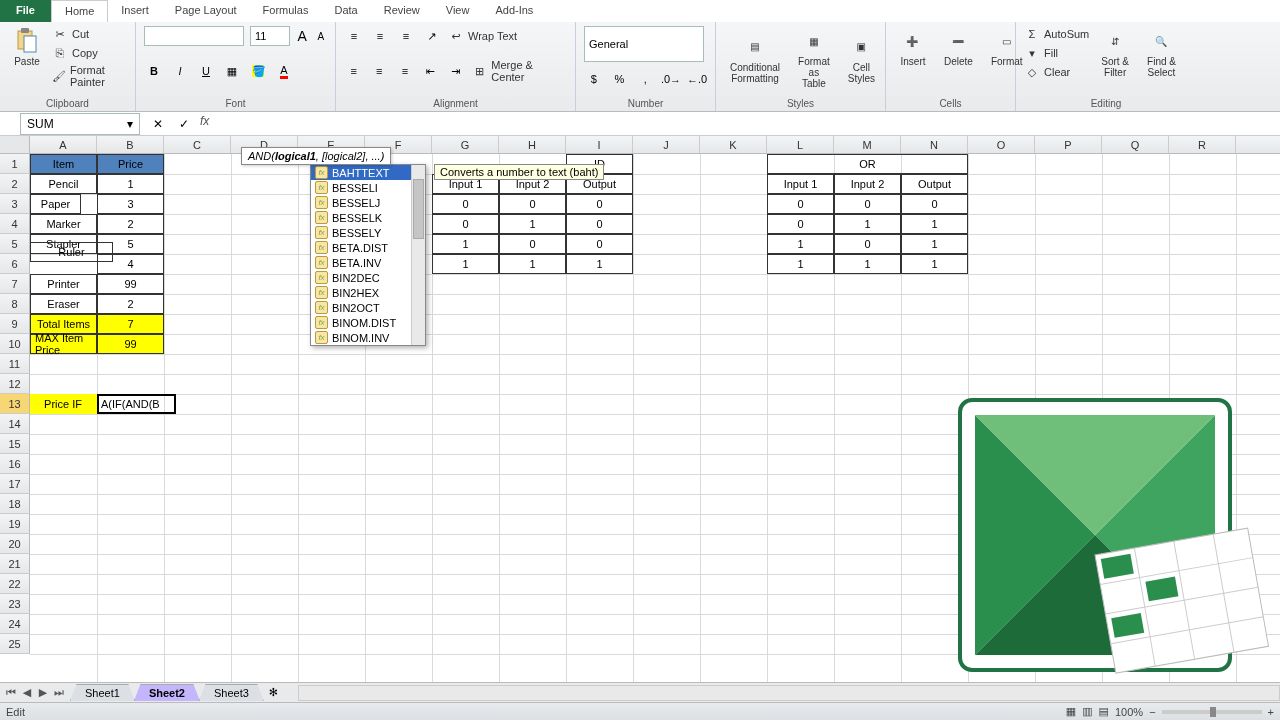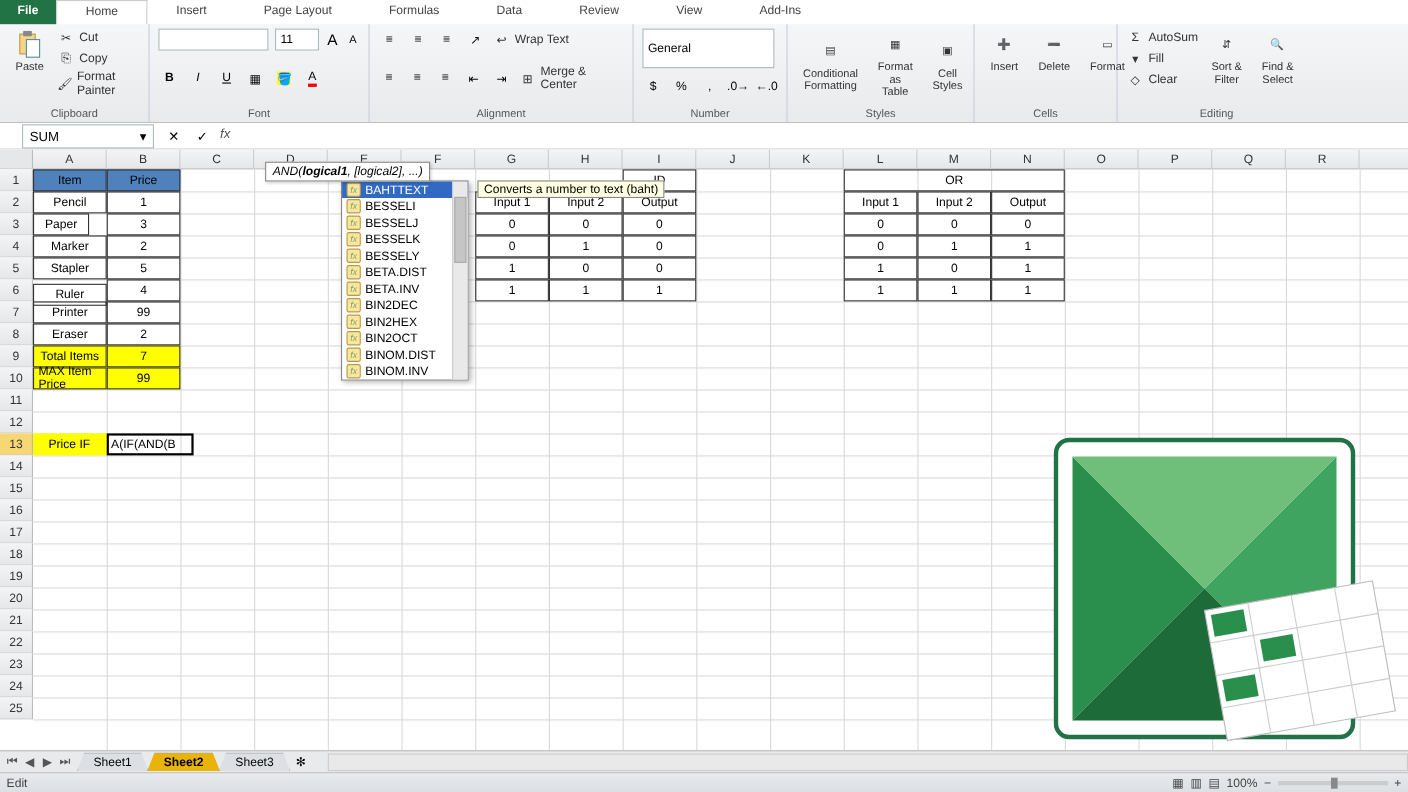--- a/index.html
+++ b/index.html
@@ -1,20 +1,20 @@
 <!DOCTYPE html>
 <html><head>
 <meta charset="utf-8">
 <style>
 * { box-sizing: border-box; margin: 0; padding: 0; font-family: 'Segoe UI', Tahoma, sans-serif; }
 body { background: #fff; width: 1280px; height: 720px; overflow: hidden; position: relative; }
 
 
 .ribbon-tabs { display: flex; height: 22px; background: #fff; align-items: stretch; font-size: 11px; }
-.ribbon-tab { padding: 4px 26px; cursor: pointer; color: #444; }
+.ribbon-tab { padding: 4px 13px; cursor: pointer; color: #444; }
 .ribbon-tab.file { background: #217346; color: #fff; font-weight: 600; padding: 4px 16px; }
 .ribbon-tab.active { background: #fff; border: 1px solid #ccc; border-bottom: none; }
 
 
 .ribbon { display: flex; height: 90px; background: linear-gradient(#f5f6f7,#e8eaec); border-bottom: 1px solid #bbb; font-size: 11px; }
 .ribbon-group { border-right: 1px solid #ccd; padding: 4px 8px 2px; display: flex; flex-direction: column; justify-content: space-between; }
 .ribbon-group-label { text-align: center; color: #555; font-size: 10px; margin-top: 2px; }
 .ribbon-row { display: flex; align-items: center; gap: 6px; }
 .big-btn { display: flex; flex-direction: column; align-items: center; gap: 2px; padding: 2px 6px; cursor: pointer; color: #333; font-size: 10px; line-height: 11px; text-align: center; }
 .big-btn .ic { width: 26px; height: 26px; display: flex; align-items: center; justify-content: center; }
@@ -63,21 +63,21 @@
 .fn-item .fic { width: 13px; height: 13px; background: #fbe5a3; border: 1px solid #b89b3e; border-radius: 2px; font-size: 8px; display:flex; align-items:center; justify-content:center; color:#7a5; font-style: italic; }
 .fn-scroll { position:absolute; right:0; top:0; bottom:0; width:14px; background:#e9e9e9; border-left:1px solid #ccc; }
 .fn-scroll .thumb { position:absolute; left:1px; right:1px; top:14px; height:60px; background:#c5c5c5; border:1px solid #aaa; }
 .fn-hint { position:absolute; background:#ffffe1; border:1px solid #888; font-size:11px; padding:1px 5px; z-index:21; }
 
 
 .sheet-tabs { position: absolute; bottom: 18px; left:0; right:0; height: 20px; display:flex; align-items:center; background:#e8eaec; border-top:1px solid #bbb; font-size:11px; }
 .sheet-nav { display:flex; gap:2px; padding:0 4px; }
 .sheet-nav span { width:14px; text-align:center; cursor:pointer; color:#555; }
 .sheet-tab { padding: 2px 14px; background:#fff; border:1px solid #aaa; border-bottom:none; cursor:pointer; margin-right:-1px; clip-path: polygon(10% 0, 90% 0, 100% 100%, 0 100%); }
-.sheet-tab.active { font-weight:bold; background:#eab308;text-align:center; }
+.sheet-tab.active { font-weight:bold; background:#c4b5fd;text-align:center; }
 .sheet-tab.inactive { background:#dce0e4; }
 .hscroll { flex:1; margin-left:20px; height:16px; background:#e9e9e9; border:1px solid #ccc; position:relative; }
 .hscroll .htrack { position:absolute; left:14px; right:14px; top:0; bottom:0; }
 
 
 .status-bar { position:absolute; bottom:0; left:0; right:0; height:18px; background:linear-gradient(#e8eaec,#dce0e4); border-top:1px solid #bbb; font-size:11px; display:flex; align-items:center; padding:0 6px; justify-content:space-between; color:#444; }
 .zoom { display:flex; align-items:center; gap:6px; }
 .zoom-slider { width:100px; height:4px; background:#ccc; position:relative; }
 .zoom-slider .zthumb { position:absolute; top:-3px; left:48px; width:6px; height:10px; background:#888; }
 
@@ -376,21 +376,21 @@
           <div class="gl-h" style="top: 460px;"></div>
           <div class="gl-h" style="top: 480px;"></div>
           <div class="gl-h" style="top: 500px;"></div>
         </div>
     <div class="cell hdr-blue center" style="left: 0px; top: 0px; width: 67px; height: 20px;">Item</div>
         <div class="cell hdr-blue center" style="left: 67px; top: 0px; width: 67px; height: 20px;">Price</div>
         <div class="cell bord center" style="left: 0px; top: 20px; width: 67px; height: 20px;">Pencil</div>
         <div class="cell bord center" style="left: 0px; top: 40px; width: 51px; height: 20px;">Paper</div>
         <div class="cell bord center" style="left: 0px; top: 60px; width: 67px; height: 20px;">Marker</div>
         <div class="cell bord center" style="left: 0px; top: 80px; width: 67px; height: 20px;">Stapler</div>
-        <div class="cell bord center" style="left: 0px; top: 104px; width: 67px; height: 20px;">Ruler</div>
+        <div class="cell bord center" style="left: 0px; top: 88px; width: 83px; height: 20px;">Ruler</div>
         <div class="cell bord center" style="left: 0px; top: 120px; width: 67px; height: 20px;">Printer</div>
         <div class="cell bord center" style="left: 0px; top: 140px; width: 67px; height: 20px;">Eraser</div>
         <div class="cell bord center" style="left: 67px; top: 20px; width: 67px; height: 20px;">1</div>
         <div class="cell bord center" style="left: 67px; top: 40px; width: 67px; height: 20px;">3</div>
         <div class="cell bord center" style="left: 67px; top: 60px; width: 67px; height: 20px;">2</div>
         <div class="cell bord center" style="left: 67px; top: 80px; width: 67px; height: 20px;">5</div>
         <div class="cell bord center" style="left: 67px; top: 100px; width: 67px; height: 20px;">4</div>
         <div class="cell bord center" style="left: 67px; top: 120px; width: 67px; height: 20px;">99</div>
         <div class="cell bord center" style="left: 67px; top: 140px; width: 67px; height: 20px;">2</div>
         <div class="cell bord yel center" style="left: 0px; top: 160px; width: 67px; height: 20px;">Total Items</div>

